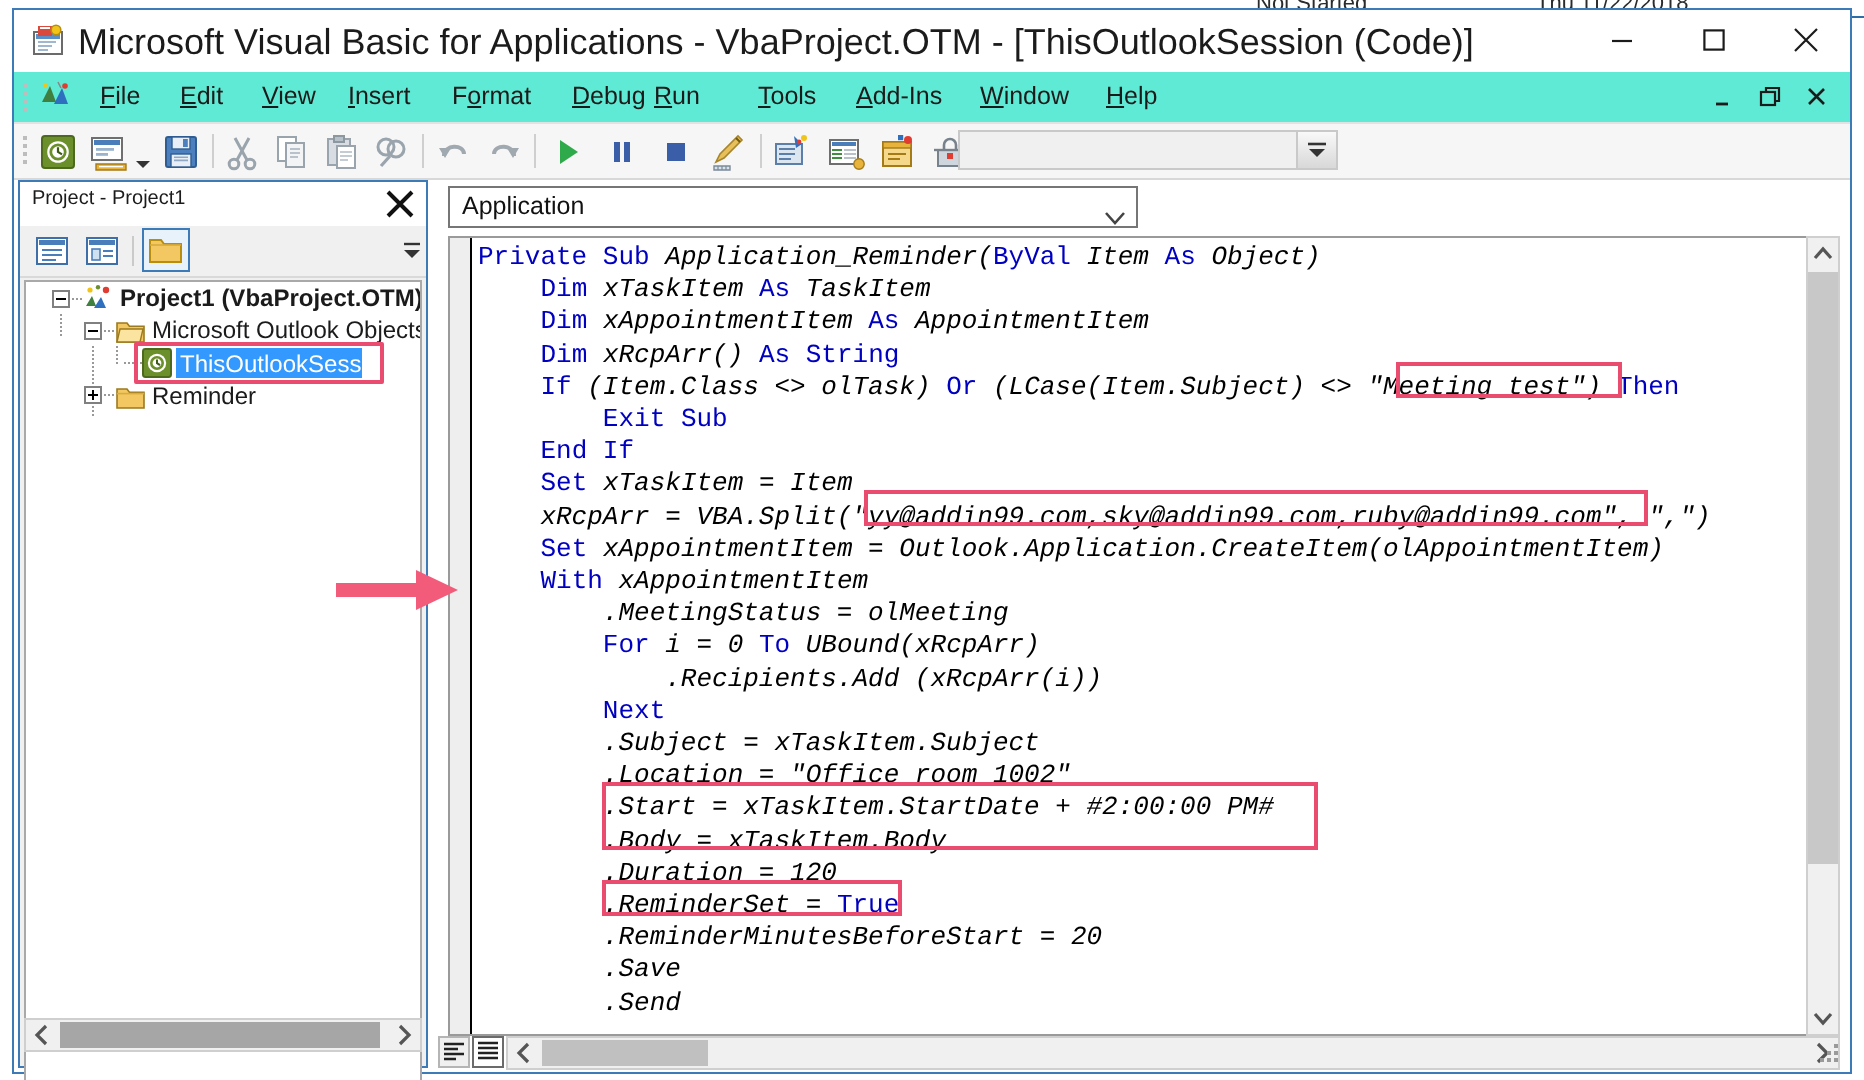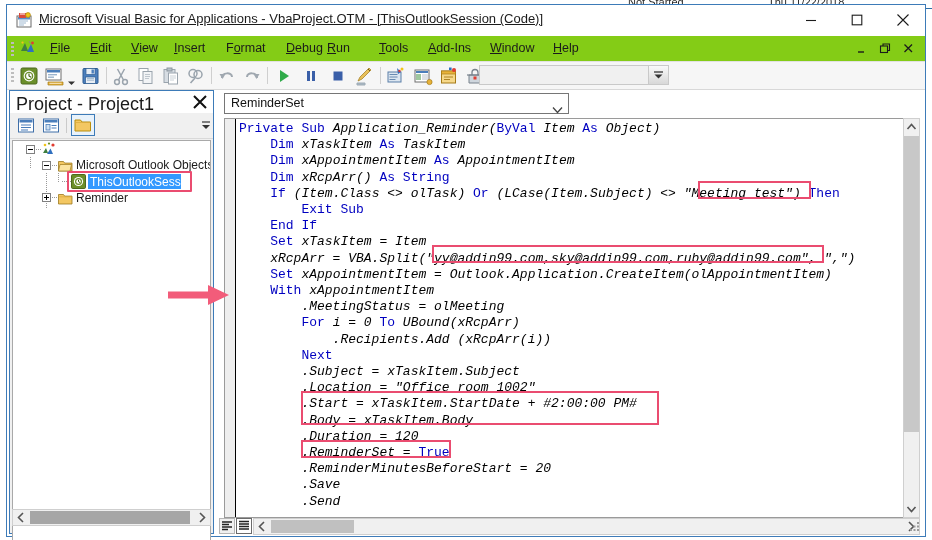--- a/index.html
+++ b/index.html
@@ -32,34 +32,34 @@
 
   
   #titlebar{
     position:relative;height:30px;background:#ffffff;
     border-bottom:1px solid #ffffff;
   }
   #app-icon{
     position:absolute;left:8px;top:6px;width:18px;height:18px;
   }
   #title-text{
-    position:absolute;left:32px;top:6px;font-size:13px;color:#1b1b1b;
-    white-space:nowrap;letter-spacing:0px;text-decoration:underline;
+    position:absolute;left:32px;top:6px;font-size:18px;color:#1b1b1b;
+    white-space:nowrap;letter-spacing:0px;
   }
   .wbtn{
     position:absolute;top:0;width:45px;height:29px;cursor:default;
   }
   .wbtn svg{position:absolute;left:50%;top:50%;transform:translate(-50%,-50%);}
   #btn-min{right:92px;}
   #btn-max{right:46px;}
   #btn-close{right:0px;}
 
   
   #menubar{
-    position:relative;height:25px;background:#84cc16;
+    position:relative;height:25px;background:#5eead4;
     border-bottom:1px solid #e2e2e2;
   }
   #menu-grip{
     position:absolute;left:4px;top:5px;width:3px;height:15px;
     background:
       radial-gradient(circle, #bdbdbd 45%, transparent 46%) 0 0/3px 4px repeat-y;
   }
   #menu-vbicon{position:absolute;left:12px;top:4px;width:18px;height:17px;}
   #menubar .mi{
     position:absolute;top:4px;font-size:12.5px;color:#1b1b1b;
@@ -96,21 +96,21 @@
 
   
   #proj{
     position:absolute;left:2px;top:85px;width:205px;height:444px;
     border:1px solid #3d7bb8;background:#f0f0f0;box-sizing:border-box;
   }
   #proj-title{
     position:absolute;left:0;top:0;width:203px;height:22px;background:#ffffff;
   }
   #proj-title-text{
-    position:absolute;left:6px;top:3px;font-size:18px;color:#1b1b1b;white-space:nowrap;
+    position:absolute;left:6px;top:3px;font-size:10px;color:#1b1b1b;white-space:nowrap;
   }
   #proj-close{position:absolute;right:2px;top:1px;width:22px;height:20px;}
   #proj-toolbar{
     position:absolute;left:0;top:22px;width:203px;height:25px;background:#f0f0f0;
     border-bottom:1px solid #d9d9d9;
   }
   .pti{position:absolute;top:3px;width:21px;height:19px;}
   #pt-sep{position:absolute;left:56px;top:5px;width:1px;height:15px;background:#cacaca;}
   #pt-over{position:absolute;right:1px;top:4px;width:12px;height:17px;}
   #proj-tree{
@@ -499,20 +499,21 @@
       <div class="tbox" style="left:13px;top:4px;"></div>
       <span style="position:absolute;left:29px;top:1px;">
         <svg width="15" height="15" viewBox="0 0 15 15">
           <path d="M1 11 L4 6 L6 11 Z" fill="#3f7f3f"></path>
           <path d="M5 12 L8.5 6.5 L11 12 Z" fill="#2f6fbf"></path>
           <circle cx="11" cy="3" r="1.6" fill="#e03c31"></circle>
           <circle cx="3" cy="3" r="1.3" fill="#f0c419"></circle>
           <circle cx="7" cy="1.6" r="1.1" fill="#6b8f2a"></circle>
         </svg>
       </span>
+      <span class="tn" style="left:47px;top:1px;font-weight:bold;">Project1 (VbaProject.OTM)</span>
 
       <div class="tbox" style="left:29px;top:20px;"></div>
       <span style="position:absolute;left:45px;top:18px;">
         <svg width="15" height="14" viewBox="0 0 15 14">
           <path d="M0.5 2.5 h5 l1.2 1.6 H14 V12 H0.5 Z" fill="#f3c762" stroke="#9c7a1e" stroke-width="0.8"></path>
           <path d="M2 5.5 h11.5 L12 12 H0.5 Z" fill="#fbe3a0" stroke="#9c7a1e" stroke-width="0.7"></path>
         </svg>
       </span>
       <span class="tn" style="left:63px;top:17px;">Microsoft Outlook Objects</span>
 
@@ -551,21 +552,21 @@
             <path d="M6 3 L10.5 7.5 L6 12" fill="none" stroke="#555" stroke-width="1.6"></path>
           </svg>
       </div>
     </div>
   </div>
 
   <div id="code-pane">
 
     <div id="combo-row">
       <div class="cbx" id="cbx-left">
-        <span class="cbx-text">ReminderSet</span>
+        <span class="cbx-text">Application</span>
         <span class="cbx-caret">
           <svg width="11" height="8" viewBox="0 0 11 8">
               <path d="M1 1.5 L5.5 6.5 L10 1.5" fill="none" stroke="#444" stroke-width="1.3"></path>
             </svg>
         </span>
       </div>
     </div>
 
     <div id="code-area">
       <div id="margin-bar"></div>

